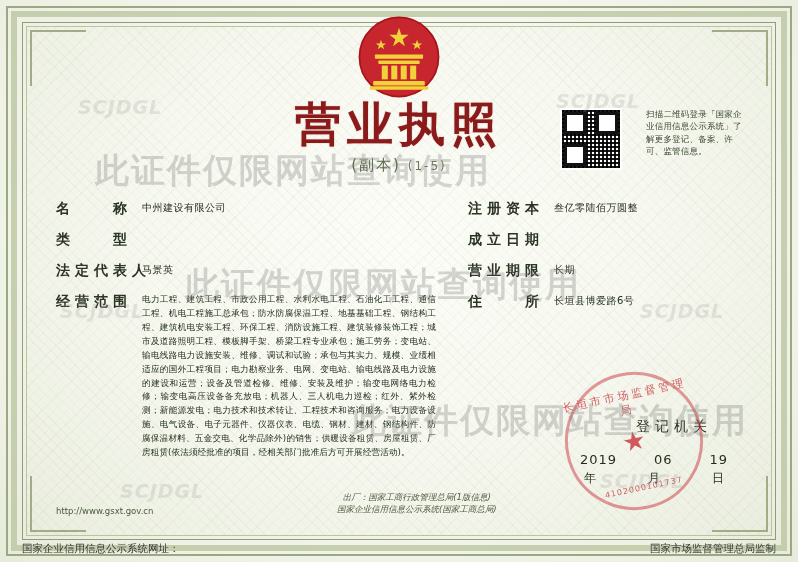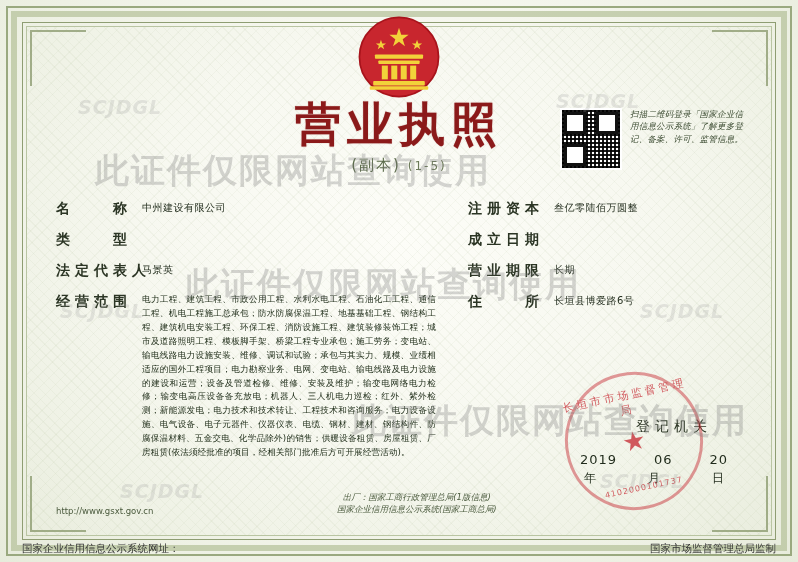--- a/index.html
+++ b/index.html
@@ -93,21 +93,21 @@
   }
   .code-value{
     margin-top:7px;
     font-size:13px;color:#2f3a28;letter-spacing:1.5px;
     font-family:"DejaVu Sans Mono","Liberation Mono",monospace;
   }
 
   
   .qr-block{
     position:absolute;right:48px;top:108px;width:190px;
-    display:flex;gap:8px;align-items:flex-start;font-style:italic;
+    display:flex;gap:24px;align-items:flex-start;
   }
   .qr{
     width:58px;height:58px;flex:0 0 58px;
     background:#fff;
     background-image:
       repeating-linear-gradient(0deg,#1a1a1a 0 2px,transparent 2px 4px),
       repeating-linear-gradient(90deg,#1a1a1a 0 2px,transparent 2px 4px);
     background-blend-mode:multiply;
     border:2px solid #fff;
     position:relative;
@@ -342,21 +342,21 @@
     </div>
 
   </div>
 
   <div class="reg-authority">登记机关</div>
 
   <div class="date-row">
     <div class="date-nums">
       <span>2019</span>
       <span>06</span>
-      <span>20</span>
+      <span>19</span>
     </div>
     <div class="date-units">
       <span>年</span>
       <span>月</span>
       <span>日</span>
     </div>
   </div>
 
   <div class="seal">
     <div class="seal-inner">

